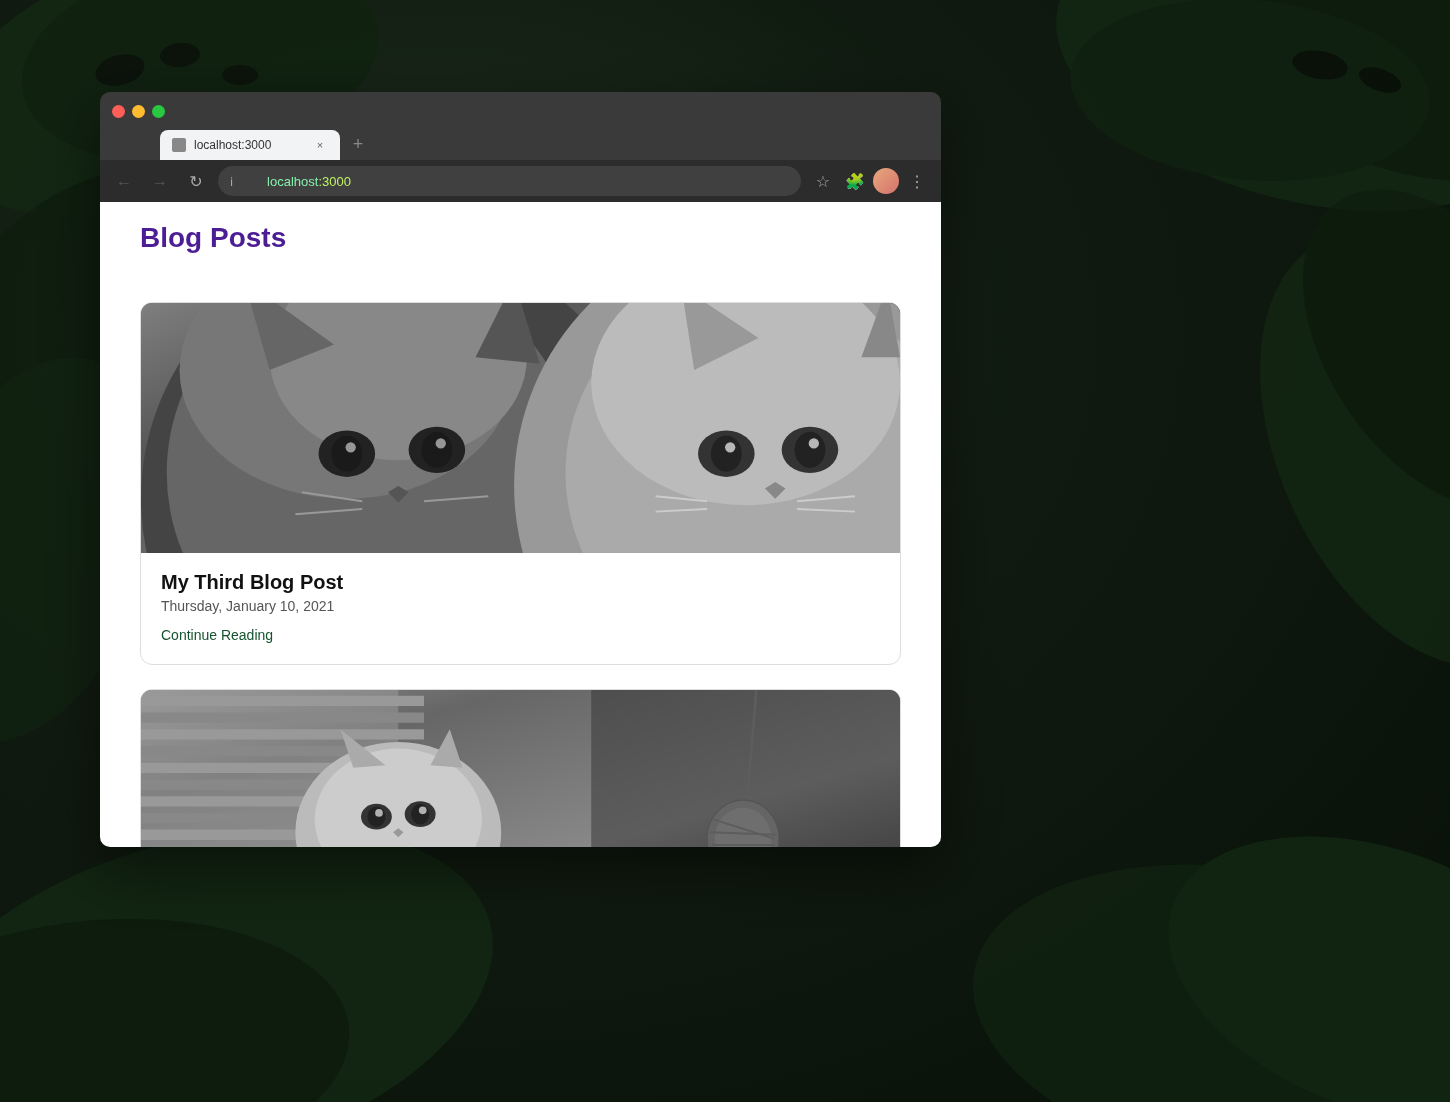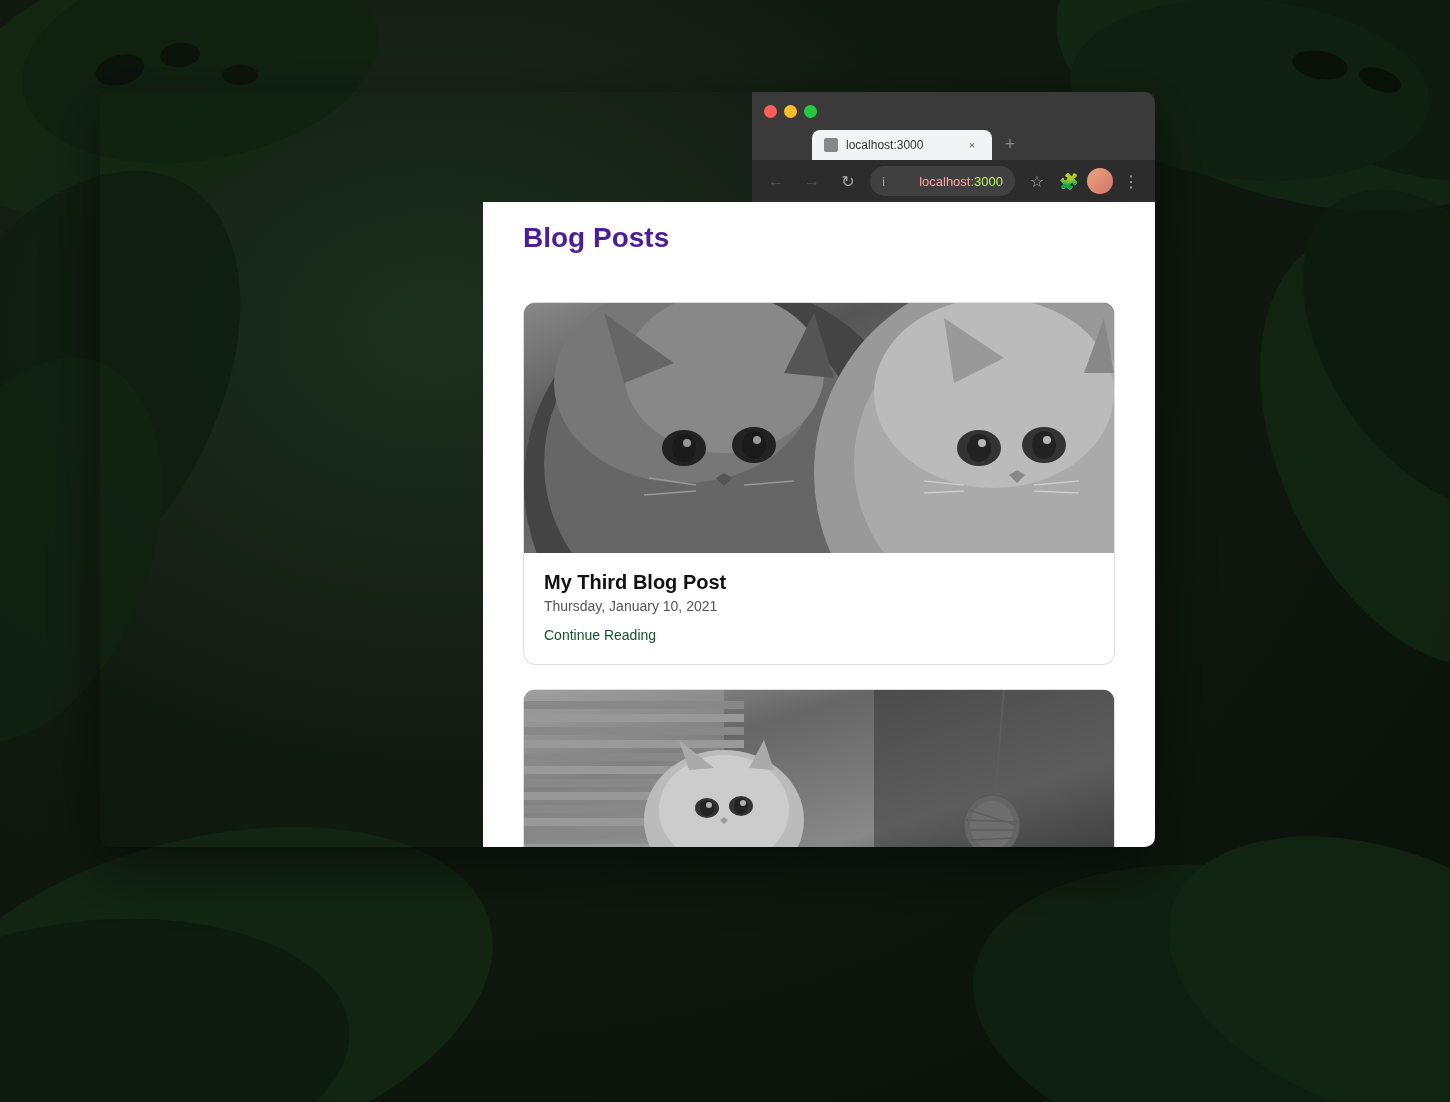--- a/index.html
+++ b/index.html
@@ -19,28 +19,27 @@
       inset: 0;
       background: radial-gradient(ellipse at 30% 30%, #2d4a2d 0%, #1a2a1a 40%, #0d1a0d 100%);
       overflow: hidden;
     }
 
     
     .browser {
       position: absolute;
       top: 92px;
       left: 100px;
-      width: 1055px;
+      width: 841px;
       height: 755px;
       border-radius: 10px;
       overflow: hidden;
       box-shadow: 0 20px 60px rgba(0,0,0,0.5);
       display: flex;
       flex-direction: column;
-      align-items: flex-end;
     }
 
     
     .browser-chrome {
       background: #3a3a3a;
       flex-shrink: 0;
     }
 
     .title-bar {
       height: 38px;
@@ -167,21 +166,21 @@
     .address-icon {
       color: #aaa;
       font-size: 12px;
     }
 
     .address-text {
       flex: 1;
     }
 
     .address-hostname {
-      color: #fca5a5;
+      color: #86efac;
       padding-left: 28px;
     }
 
     .address-port {
       color: #bef264;
     }
 
     .toolbar-right {
       display: flex;
       align-items: center;

